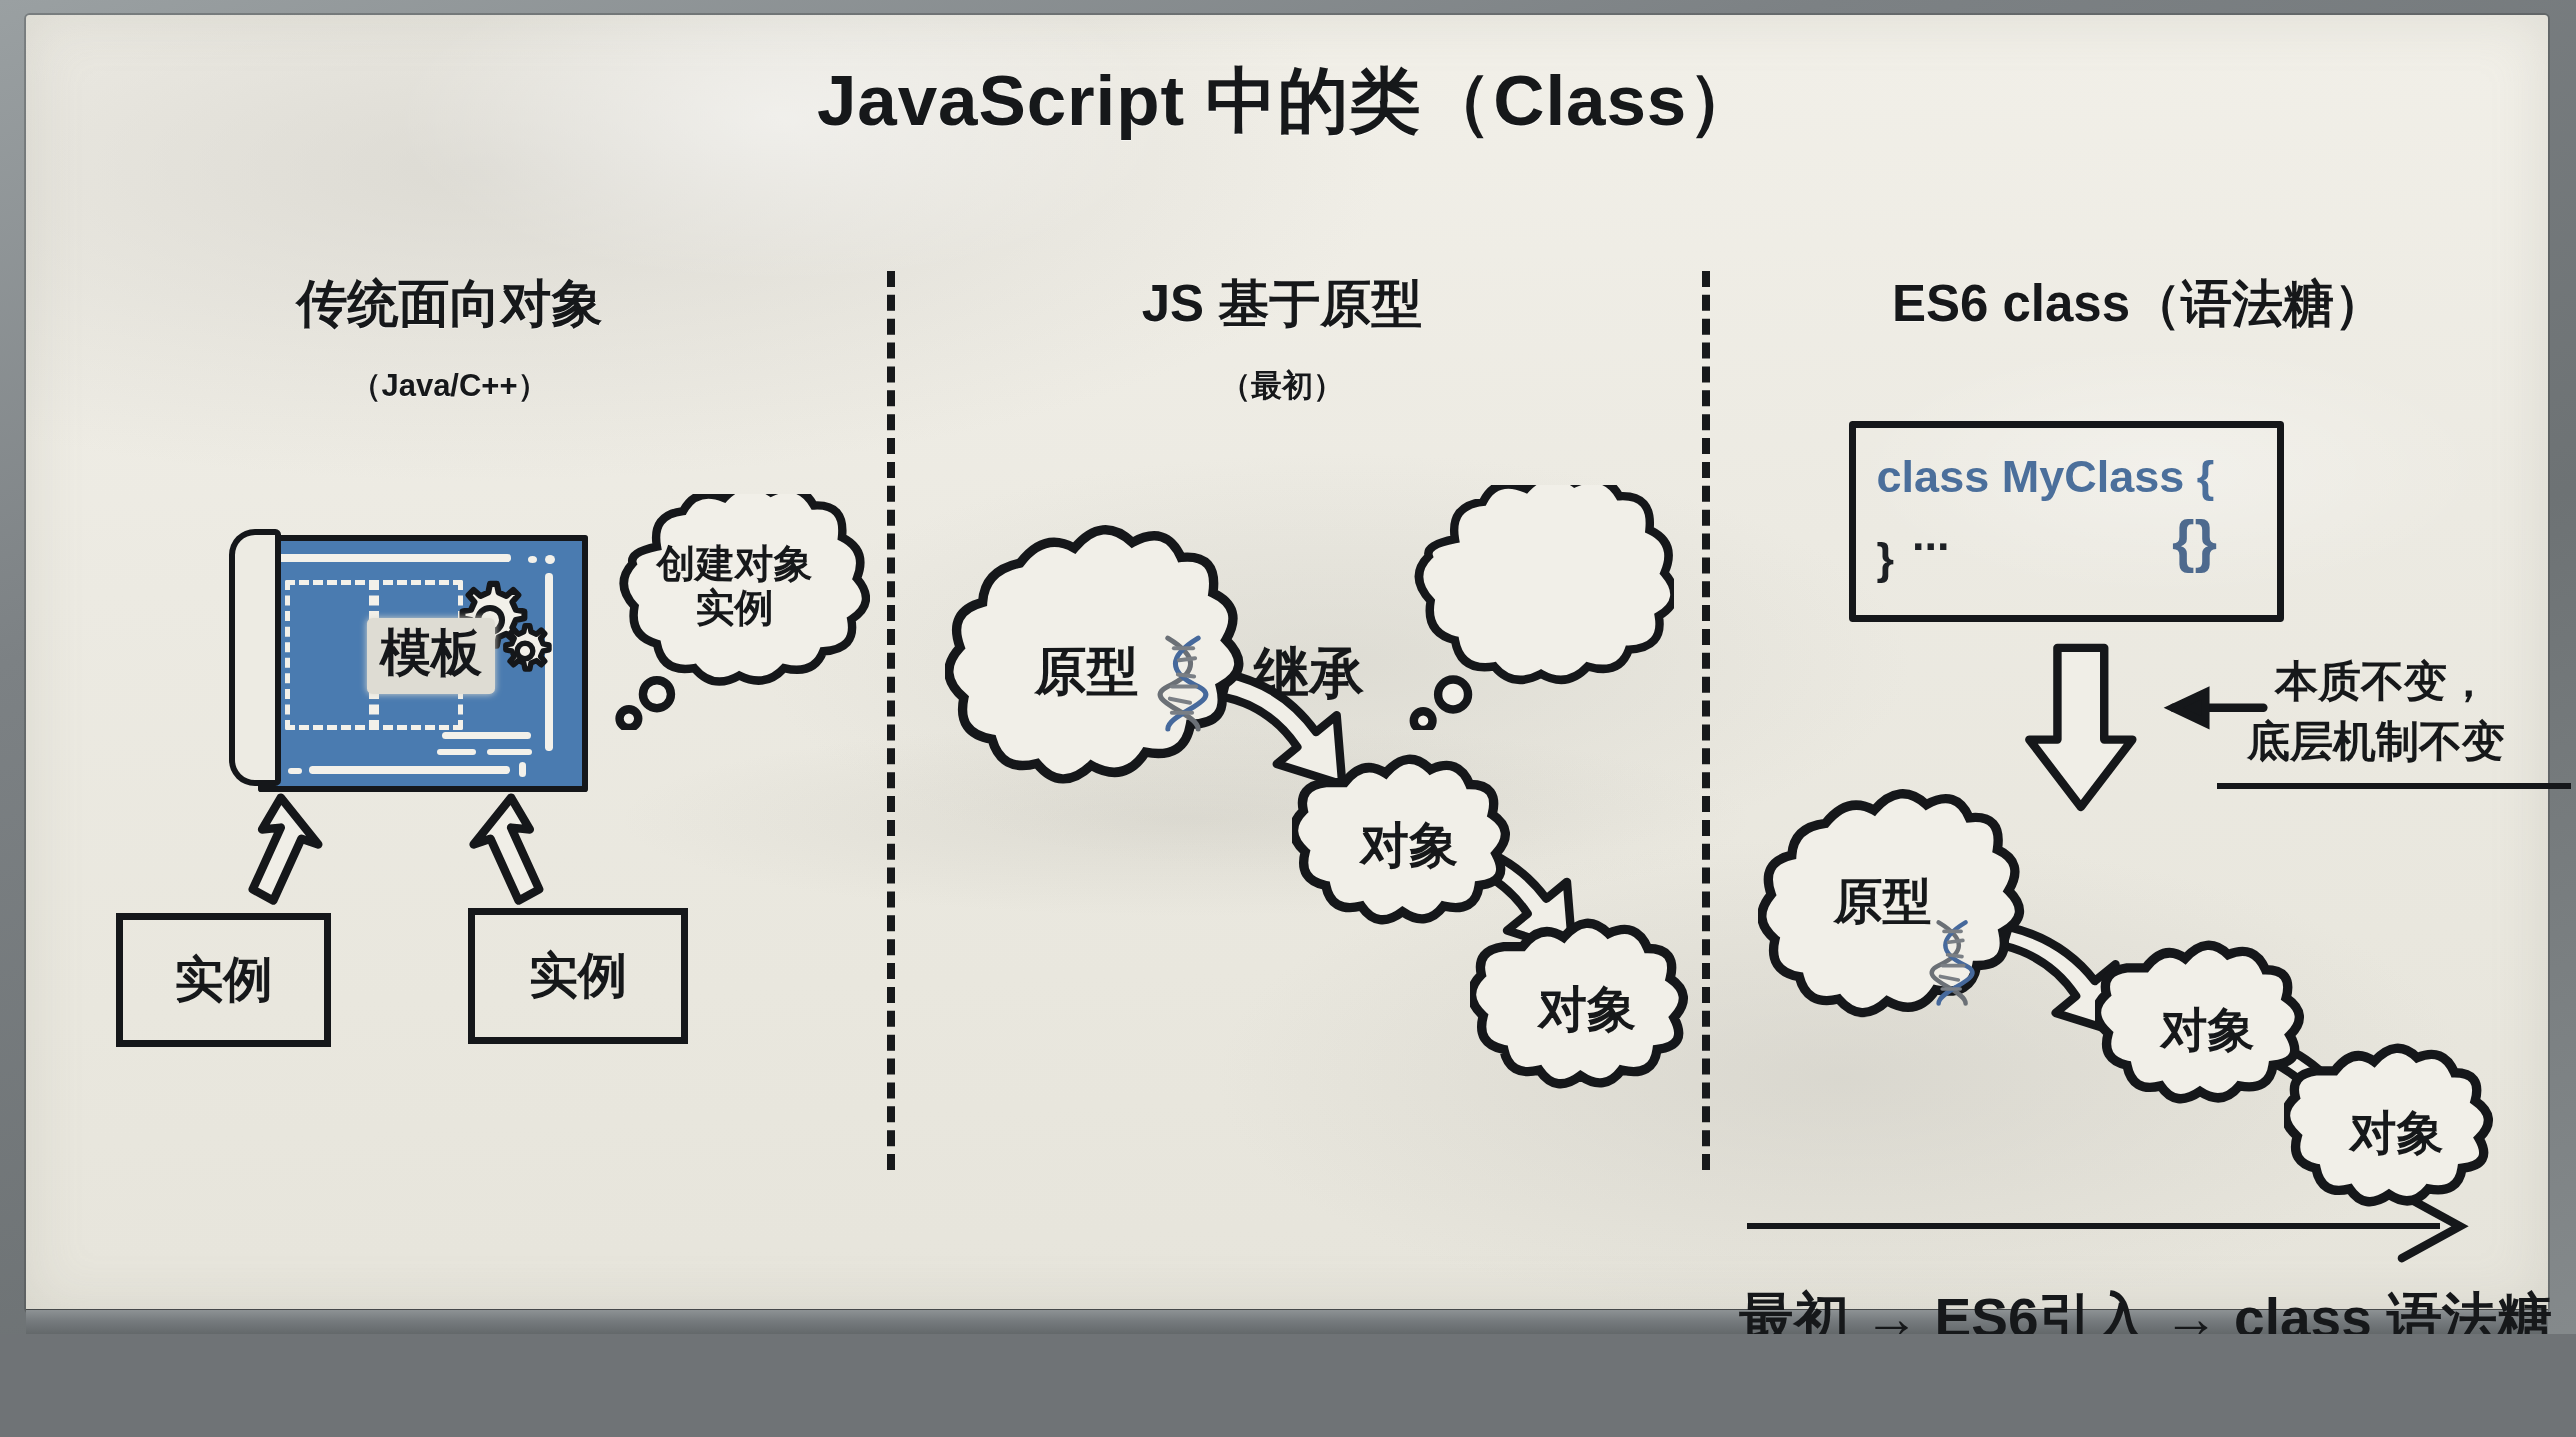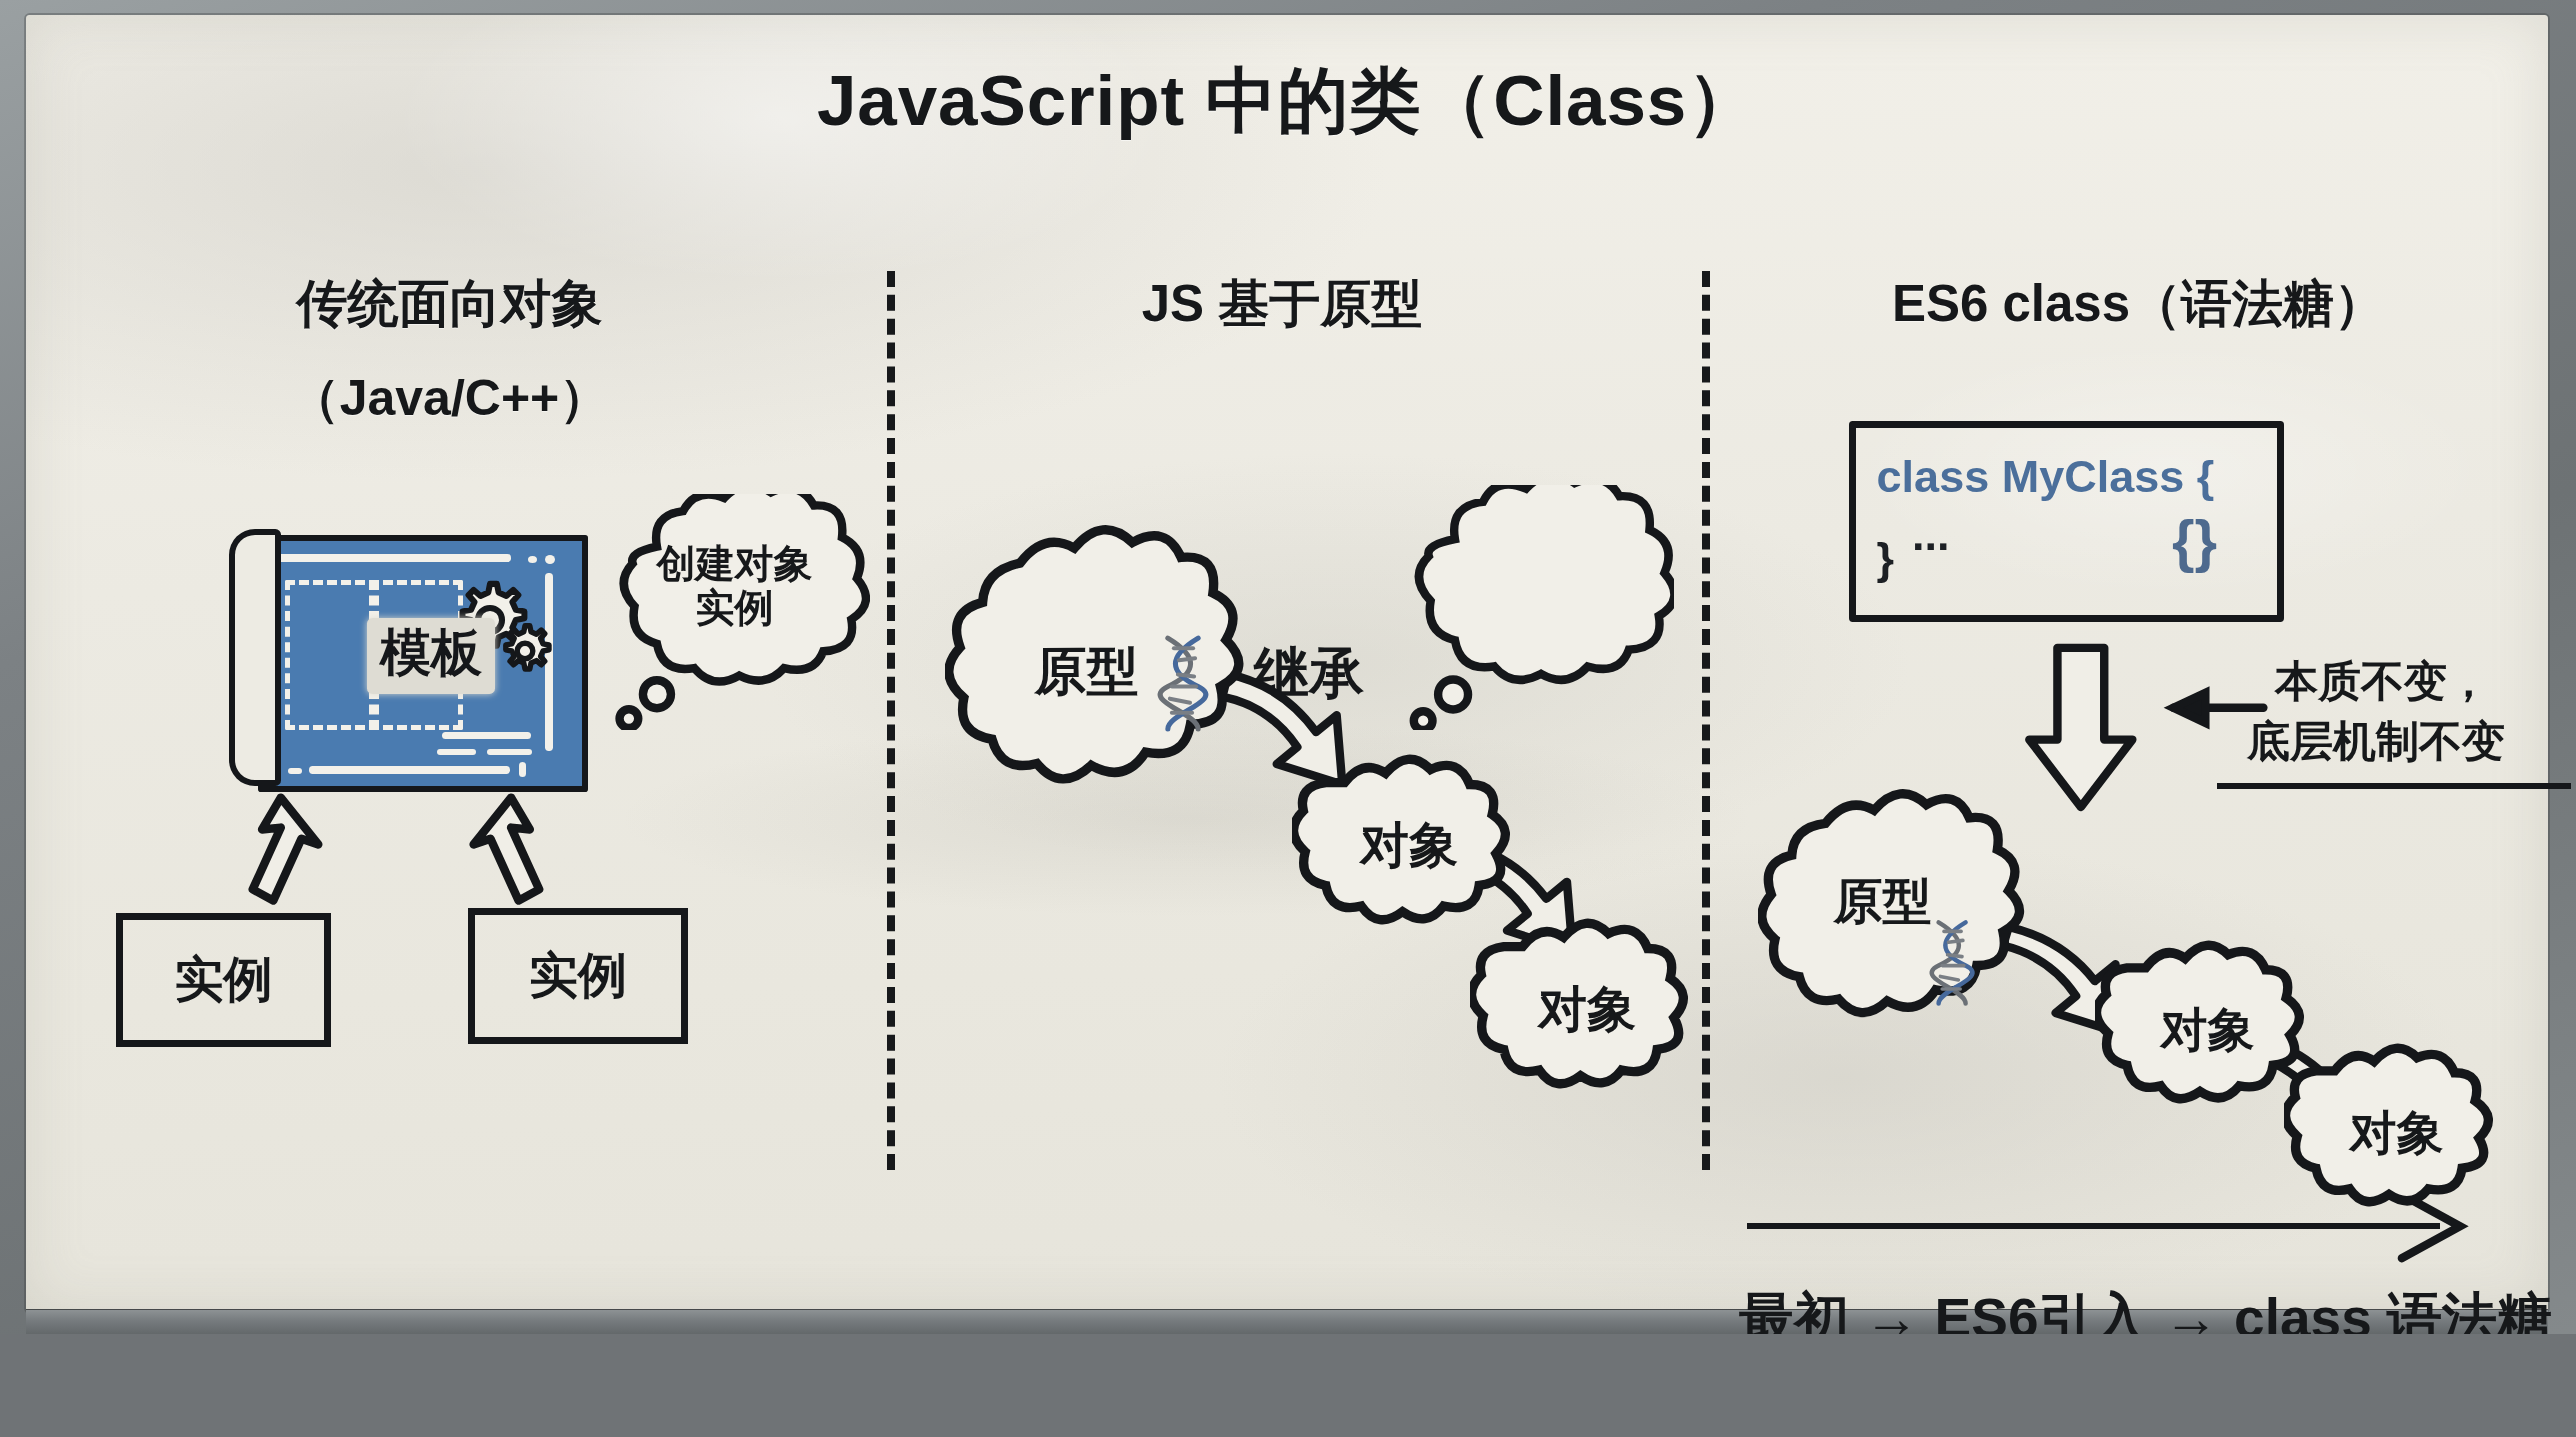--- a/index.html
+++ b/index.html
@@ -52,21 +52,21 @@
     font-size:71px; font-weight:700; letter-spacing:0.9px;
     text-shadow:0 0.9px 0 rgba(255,255,255,.55);
   }
   .col-head{
     position:absolute; text-align:center;
     font-size:51px; font-weight:700;
     text-shadow:0 0.9px 0 rgba(255,255,255,.5);
   }
   .col-sub{
     position:absolute; text-align:center;
-    font-size:50px; font-weight:600;
+    font-size:31px; font-weight:600;
     text-shadow:0 0.9px 0 rgba(255,255,255,.5);
   }
 
   
   .divider{
     position:absolute; top:271px; width:0;
     border-left:8.4px dashed #17191b; height:899px;
   }
 
   
@@ -212,20 +212,21 @@
   </svg>
 
   <div class="inst-box" style="left:116px;top:913px;width:201px;height:120px;">
     <span>实例</span>
   </div>
   <div class="inst-box" style="left:468px;top:908px;width:206px;height:122px;">
     <span>实例</span>
   </div>
 
   <div class="col-head ink" style="left:945px;top:270px;width:674px;">JS 基于原型</div>
+  <div class="col-sub ink" style="left:945px;top:365px;width:674px;">（最初）</div>
 
   <div class="cloud" style="left:945px;top:520px;width:328px;height:309px;font-size:52px;">
     <svg width="328" height="309" viewBox="0 0 350 330" aria-hidden="true">
       <path d="M80 46 q26-34 58-16 q30-36 62-6 q36-20 52 16 q40-4 34 38 q34 16 14 50 q30 30 -6 50 q10 40 -32 40 q-6 38 -48 30 q-22 34 -58 14 q-32 30 -58 -2 q-38 10 -48-26 q-38-6 -30-44 q-30-26 -4-54 q-14-38 24-48 q2-34 40-42z" fill="#f1efe8" stroke="#15171a" stroke-width="10"></path>
     </svg>
     <span style="margin-left:-45px;margin-top:-5.6px;">原型</span>
     <svg style="position:absolute;left:208px;top:112px;z-index:4;" width="62" height="101" viewBox="0 0 60 100">
       <g fill="none" stroke-width="5" stroke-linecap="round">
         <path d="M14 6 C44 24 44 40 14 54 C-14 68 44 80 44 96" stroke="#6b7076"></path>
         <path d="M44 6 C14 24 14 40 44 54 C72 68 14 80 14 96" stroke="#46699c"></path>

